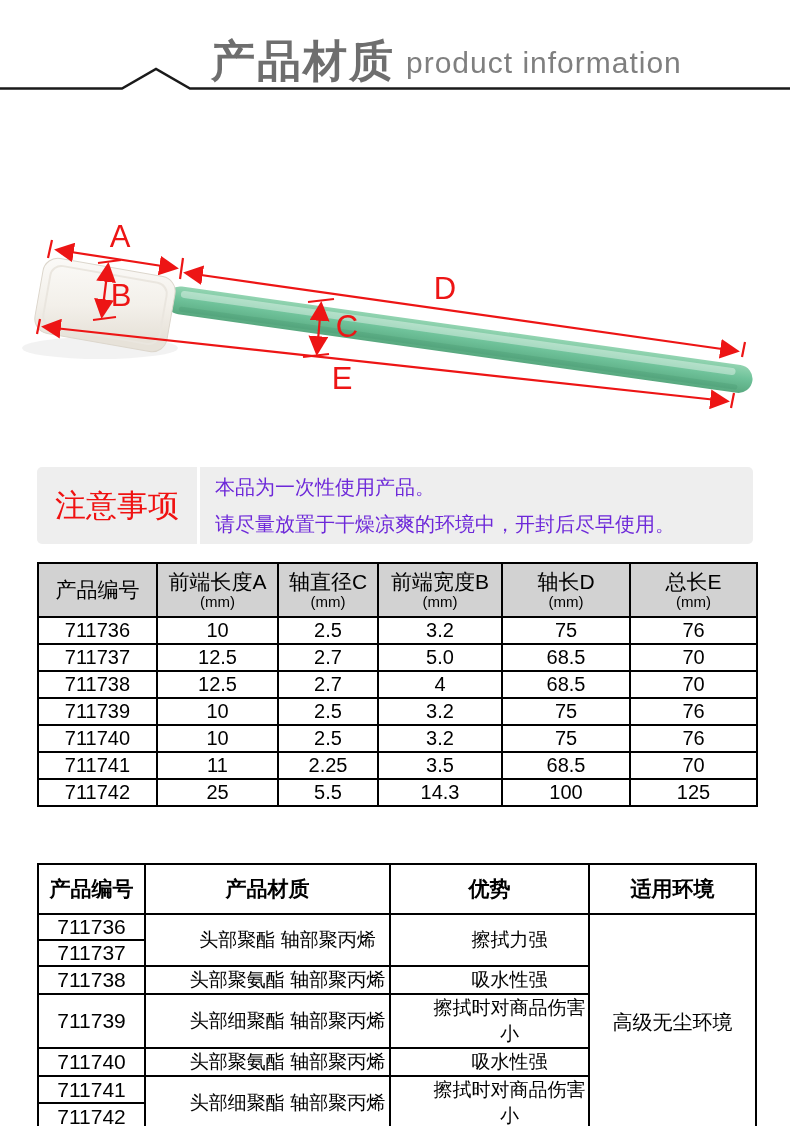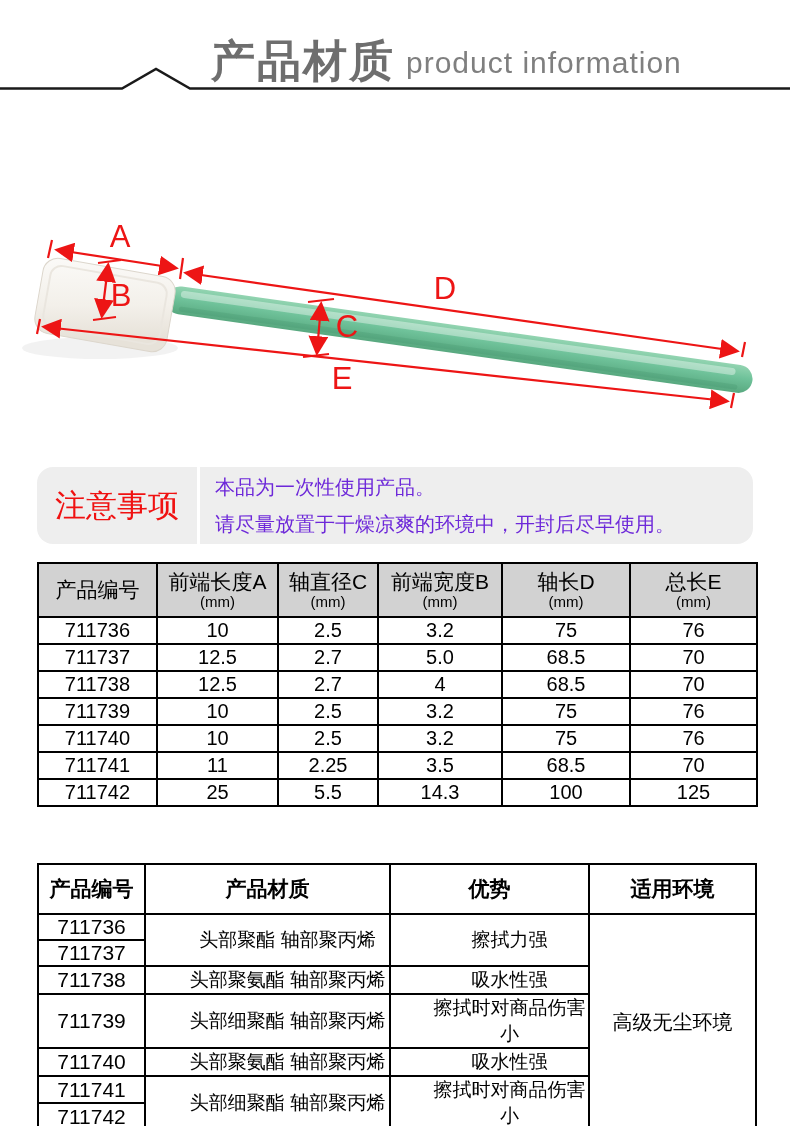--- a/index.html
+++ b/index.html
@@ -10,21 +10,21 @@
   .rule-svg{position:absolute;left:0;top:0;width:790px;height:110px;}
   .title-zh{position:absolute;left:211px;top:32px;font-size:44px;font-weight:bold;color:#6e6e6e;letter-spacing:2px;}
   .title-en{position:absolute;left:406px;top:46px;font-size:30px;color:#7f7f7f;letter-spacing:1px;}
   .disclaimer{position:absolute;left:0;top:129px;width:790px;text-align:center;font-size:22px;color:#3d3d3d;}
 
   
   .diagram{position:absolute;left:0;top:195px;width:790px;height:265px;}
   .dim-label{font-size:31px;fill:#ed1515;font-family:"Liberation Sans","DejaVu Sans",sans-serif;}
 
   
-  .notice{position:absolute;left:37px;top:467px;width:716px;height:77px;background:#eeeeee;border-radius:16px;}
+  .notice{position:absolute;left:37px;top:467px;width:716px;height:77px;background:#eeeeee;border-radius:5px;}
   .notice-title{position:absolute;left:0;top:0;width:160px;height:100%;display:flex;align-items:center;justify-content:center;font-size:31px;color:#f01111;}
   .notice-divider{position:absolute;left:160px;top:0;width:3px;height:100%;background:#ffffff;}
   .notice-body{position:absolute;left:178px;top:0;right:10px;height:100%;display:flex;flex-direction:column;justify-content:center;gap:10px;font-size:20px;color:#6d28d9;}
 
   
   table{border-collapse:collapse;table-layout:fixed;}
   th,td{border:2px solid #000;text-align:center;vertical-align:middle;padding:0;color:#000;}
   .spec-table{position:absolute;left:37px;top:562px;width:719px;}
   .spec-table th{background:#d2d2d2;height:52px;font-weight:normal;}
   .spec-table td{height:25px;font-size:20px;}

